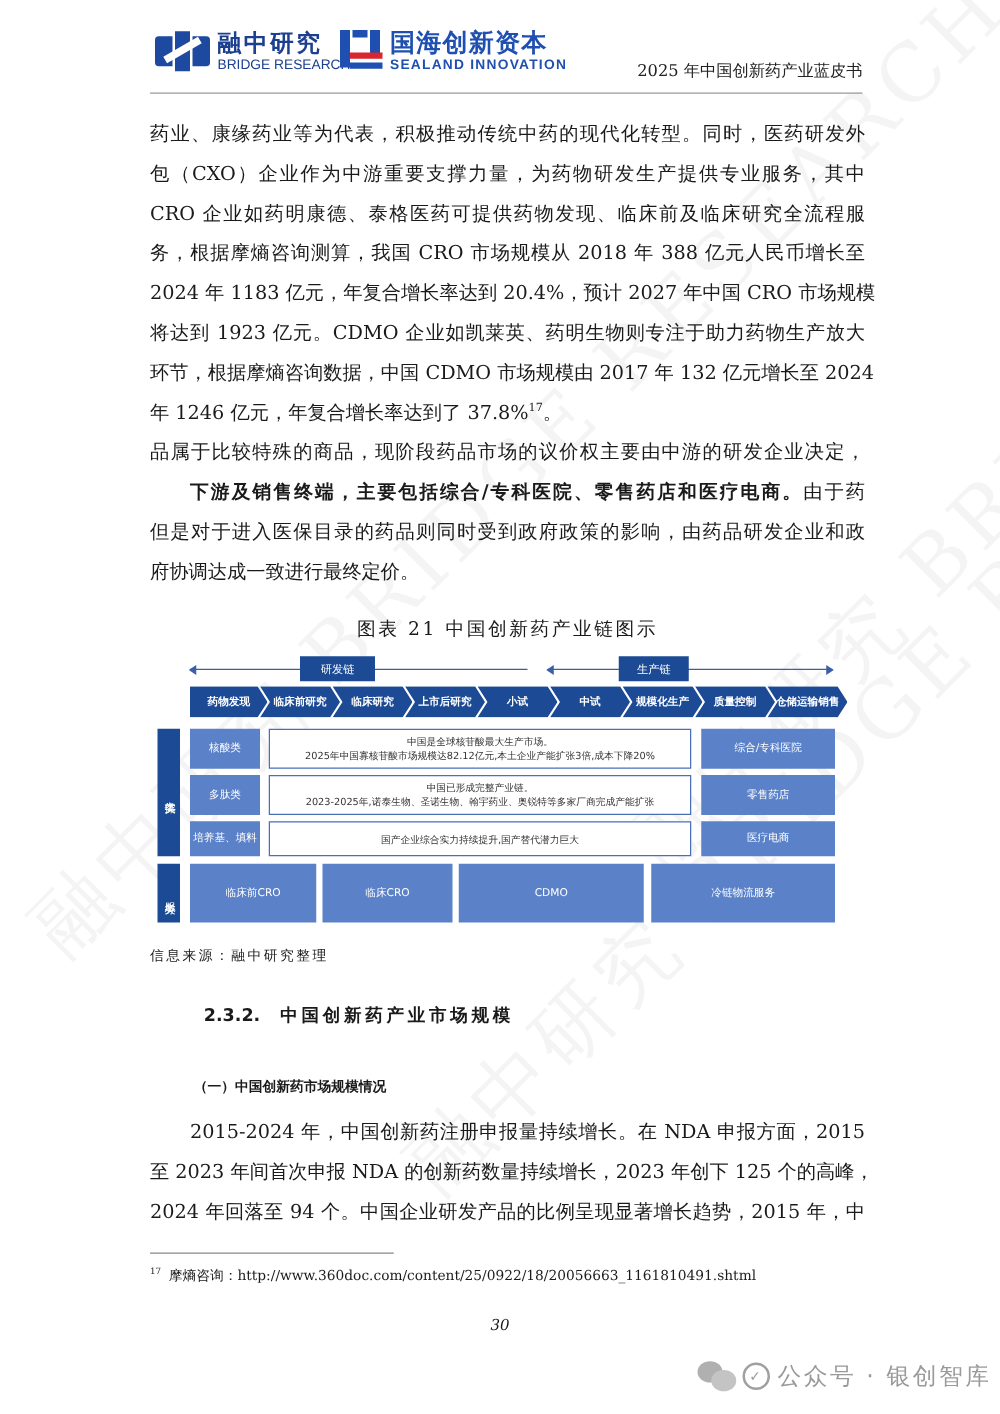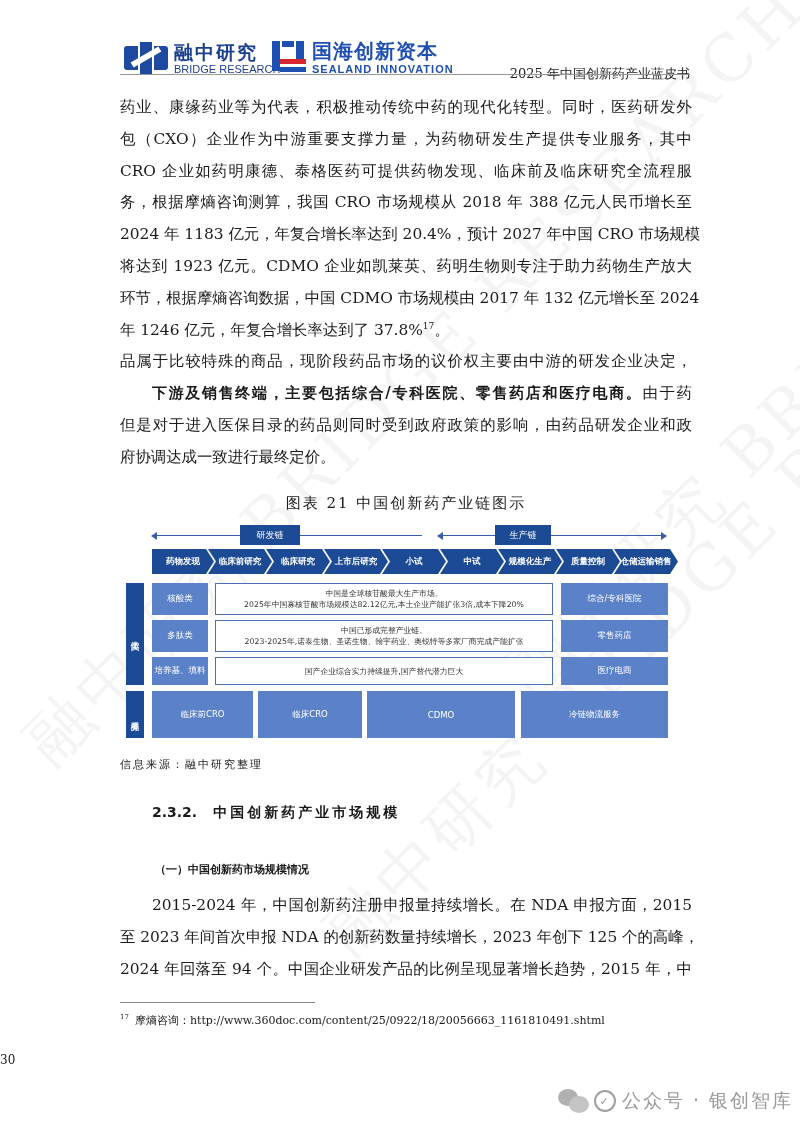--- a/index.html
+++ b/index.html
@@ -3,21 +3,21 @@
   <meta charset="utf-8">
   <style>
     * { box-sizing: border-box; margin: 0; padding: 0; }
     html, body { width: 800px; height: 1131px; background: #ffffff; overflow: hidden; }
     body { position: relative; font-family: "DejaVu Serif", "Liberation Serif", serif; color: #1a1a1a; }
 
     .watermark { position: absolute; inset: 0; pointer-events: none; overflow: hidden; z-index: 0; }
     .watermark span { position: absolute; font-family: "DejaVu Serif", serif; font-size: 64px; color: rgba(0,0,0,0.045);
       transform: rotate(-45deg); white-space: nowrap; letter-spacing: 6px; }
 
-    .header { position: absolute; left: 120px; top: 37px; width: 570px; height: 50px; z-index: 1; }
+    .header { position: absolute; left: 120px; top: 20px; width: 570px; height: 50px; z-index: 1; }
     .logo1 { position: absolute; left: 4px; top: 4px; display: flex; align-items: center; }
     .logo1 .mark { width: 44px; height: 32px; position: relative; }
     .logo1 .mark i { position: absolute; background: #1d4aa0; }
     .logo1 .txt { margin-left: 6px; }
     .logo1 .cn { font-family: "DejaVu Sans", sans-serif; font-weight: bold; font-size: 19px; color: #1d3f8f; letter-spacing: 2px; line-height: 22px; }
     .logo1 .en { font-family: "Liberation Sans", sans-serif; font-size: 11px; color: #1d3f8f; line-height: 12px; }
     .logo2 { position: absolute; left: 152px; top: 2px; display: flex; align-items: center; }
     .logo2 .mark { width: 34px; height: 36px; position: relative; }
     .logo2 .mark i { position: absolute; }
     .logo2 .txt { margin-left: 6px; }
@@ -50,30 +50,30 @@
     .side-label { position: absolute; left: 6px; width: 18px; background: #1c4a94; color: #fff; font-size: 9px;
       display: flex; align-items: center; justify-content: center; text-align: center; line-height: 10px; }
     .cat { position: absolute; left: 32px; width: 56px; height: 32px; background: #5b82c9; color: #fff; font-size: 8.5px; display: flex; align-items: center; justify-content: center; }
     .desc { position: absolute; left: 95px; width: 338px; height: 32px; border: 1.5px solid #4a6fb7; background: #fff; color: #333; font-size: 7.8px;
       display: flex; flex-direction: column; align-items: center; justify-content: center; line-height: 11px; text-align: center; }
     .channel { position: absolute; left: 441px; width: 107px; height: 32px; background: #5b82c9; color: #fff; font-size: 8.5px; display: flex; align-items: center; justify-content: center; }
     .svc { position: absolute; top: 171px; height: 47px; background: #5b82c9; color: #fff; font-size: 8.5px; display: flex; align-items: center; justify-content: center; }
 
     .source { position: absolute; left: 120px; top: 757px; font-size: 11px; letter-spacing: 2px; z-index: 1; }
     .section-h { position: absolute; left: 152px; top: 804px; font-family: "DejaVu Sans", sans-serif; font-weight: bold; font-size: 14px; z-index: 1; }
-    .section-h .num { margin-right: 16px; }
+    .section-h .num { margin-right: 16px; margin-left: 11px; }
     .section-h .ttl { letter-spacing: 3px; }
     .sub-h { position: absolute; left: 155px; top: 862px; font-family: "DejaVu Sans", sans-serif; font-weight: bold; font-size: 11px; z-index: 1; }
     .body-text2 { position: absolute; left: 120px; top: 890px; width: 572px; z-index: 1; font-size: 15.4px; line-height: 31.8px; }
     .body-text2 .line { display: block; white-space: nowrap; text-align: justify; text-align-last: justify; }
 
     .fn-rule { position: absolute; left: 120px; top: 1002px; width: 195px; border-top: 1px solid #888; z-index: 1; }
     .footnote { position: absolute; left: 120px; top: 1013px; font-size: 11px; z-index: 1; }
     .footnote sup { font-size: 7px; margin-right: 6px; }
-    .page-num { position: absolute; left: 0; width: 800px; top: 1053px; text-align: left; font-size: 12px; z-index: 1; }
+    .page-num { position: absolute; left: 0; width: 800px; top: 1053px; text-align: center; font-size: 12px; z-index: 1; font-style: italic; }
 
     .wechat { position: absolute; left: 558px; top: 1088px; display: flex; align-items: center; z-index: 2; color: #9a9a9a; font-family: "DejaVu Sans", sans-serif; font-size: 19px; letter-spacing: 2px; }
     .wechat .bubbles { width: 32px; height: 24px; position: relative; margin-right: 4px; }
     .wechat .bubbles i { position: absolute; border-radius: 50%; background: #b0b0b0; }
     .wechat .circle { width: 22px; height: 22px; border: 2px solid #a0a0a0; border-radius: 50%; margin-right: 6px; display:flex; align-items:center; justify-content:center; font-size: 11px; }
   </style>
 </head>
 <body>
 
 <div class="watermark">

